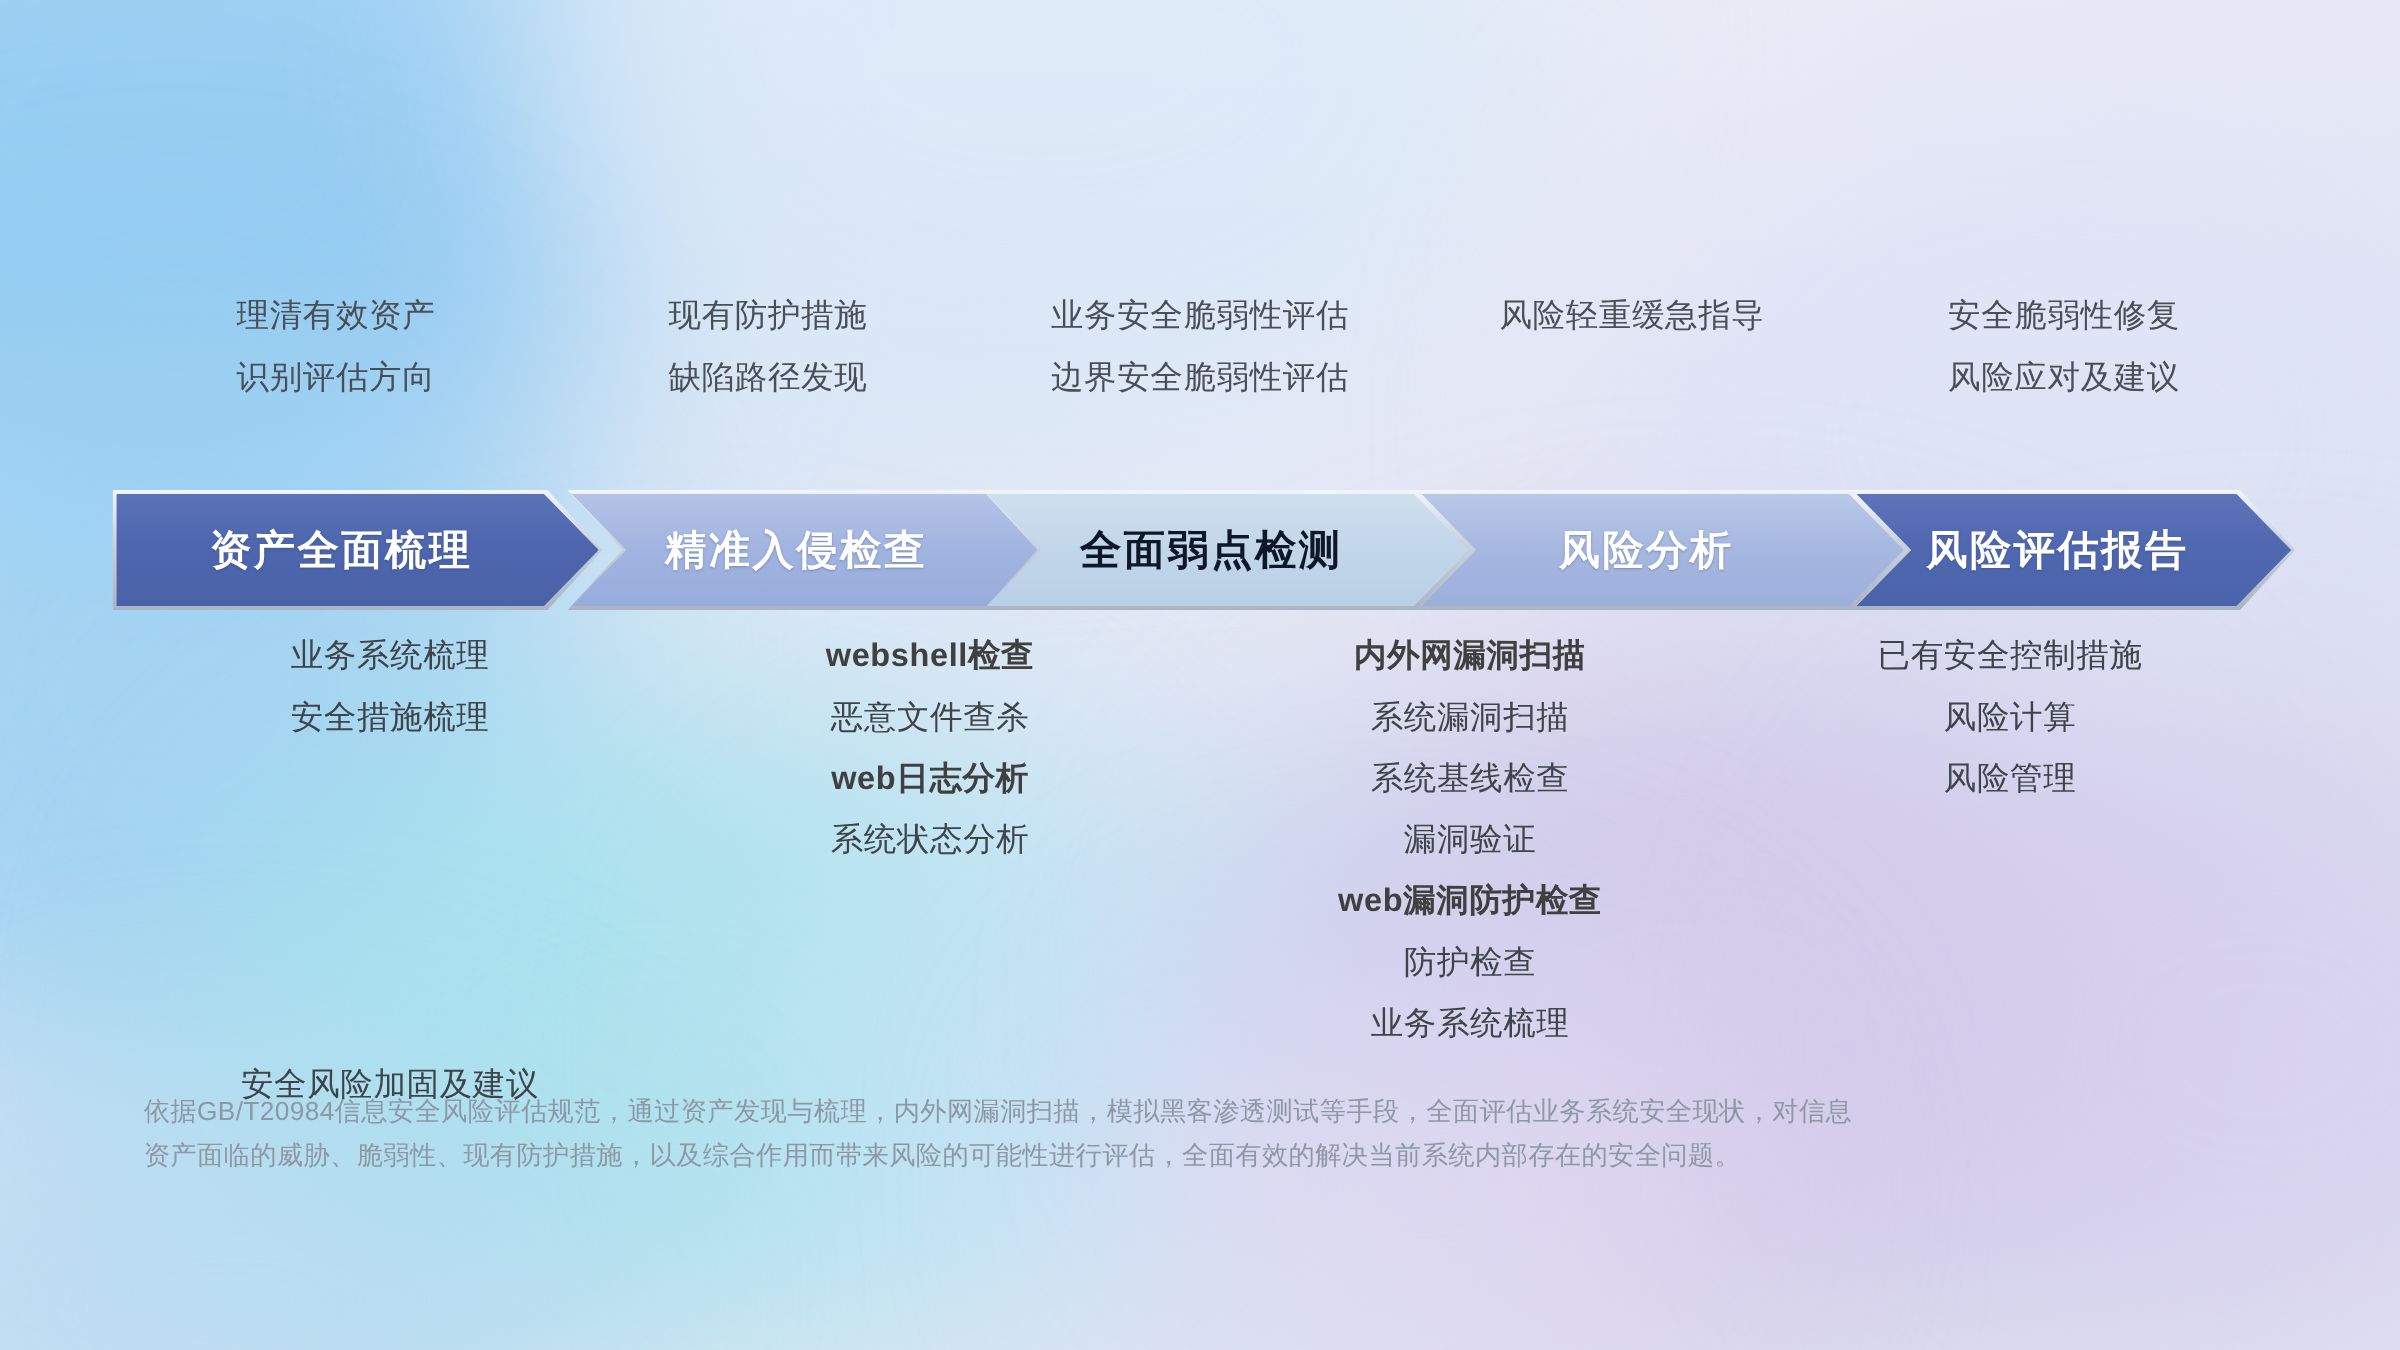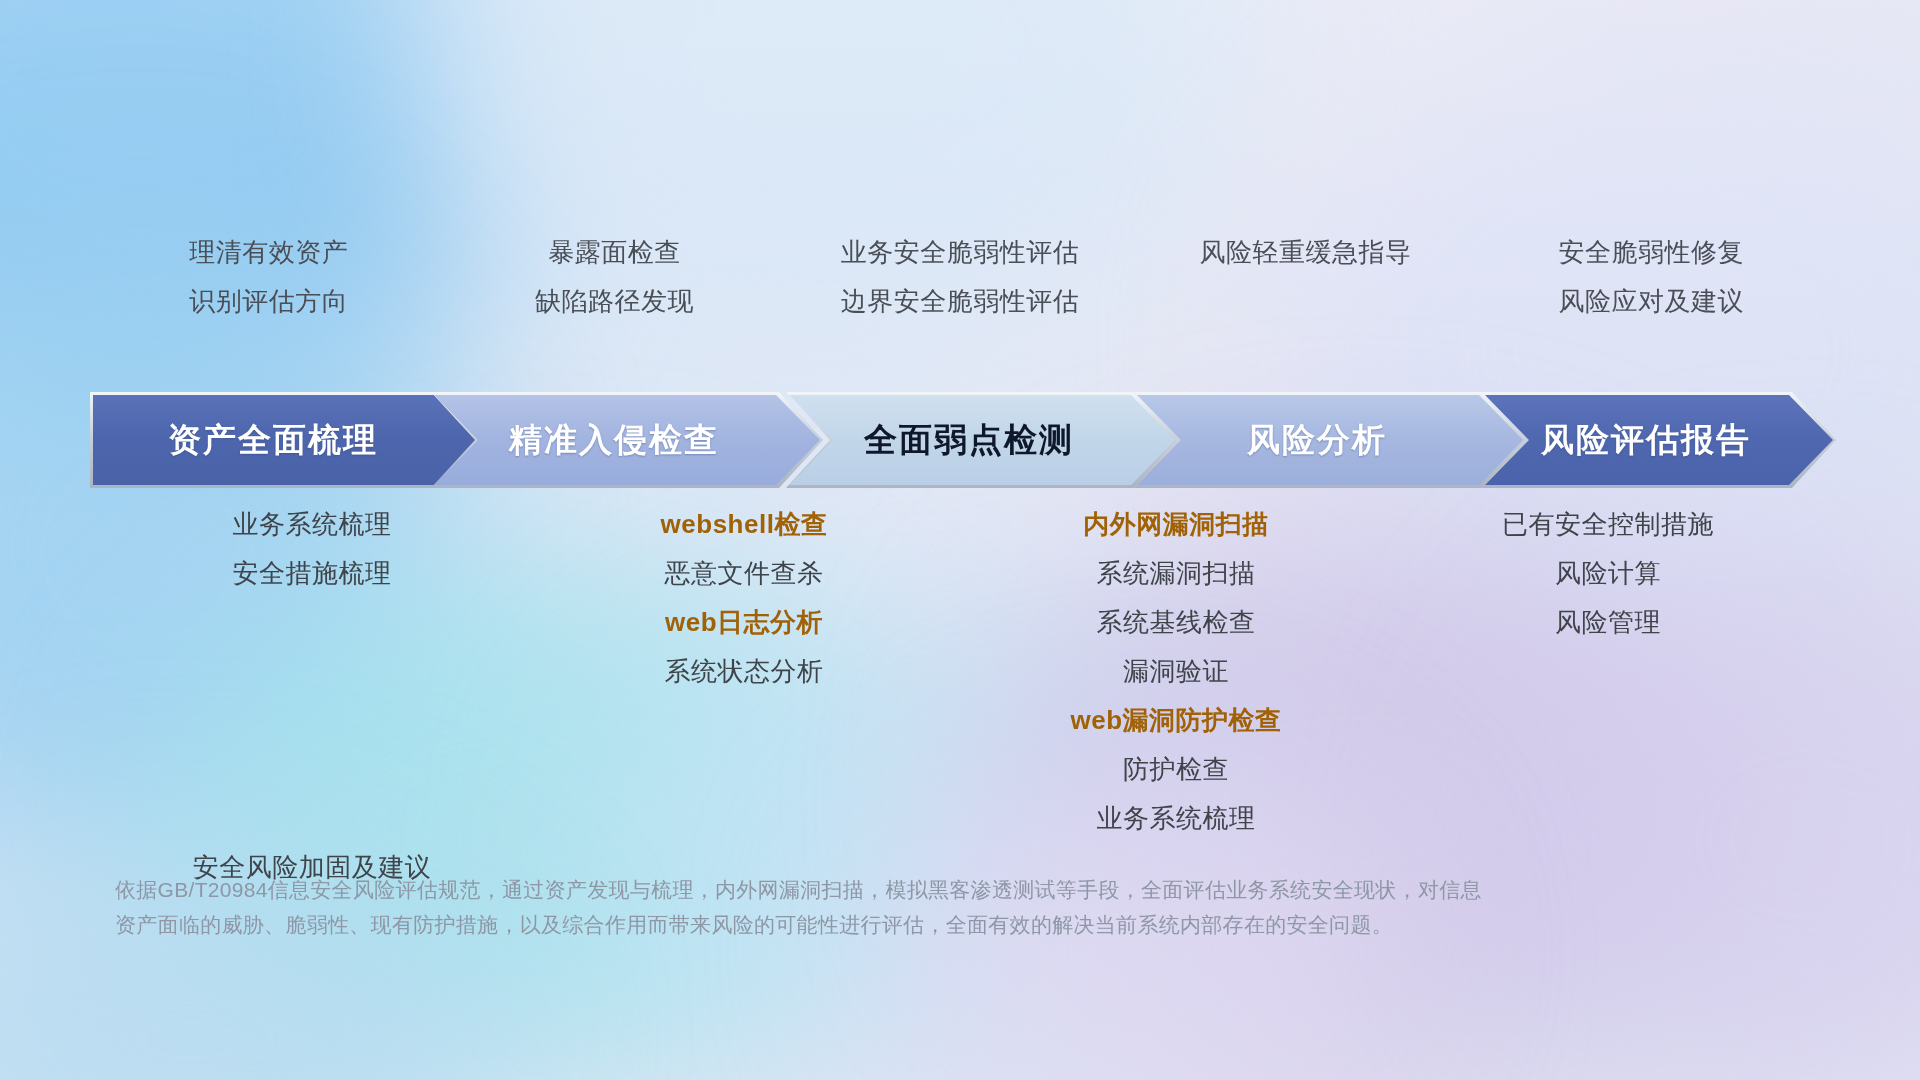--- a/index.html
+++ b/index.html
@@ -141,21 +141,21 @@
     align-items: start;
   }
   .item-col { text-align: center; }
   .item-line {
     font-size: 26px;
     color: #3f444b;
     line-height: 49px;
     white-space: nowrap;
     letter-spacing: 0.5px;
   }
-  .item-line.bold { font-weight: bold; color: #a16207; }
+  .item-line.bold { font-weight: bold; color: #404040; }
 
   
   .footer {
     position: absolute;
     left: 98px;
     top: 872px;
     width: 1520px;
     margin-left: 17px;
   }
   .footer-line {
@@ -187,21 +187,21 @@
   <div class="bg-layer bg-sheen"></div>
 
   <div class="top-notes">
 
     <div class="note-col">
       <div class="note-line">理清有效资产</div>
       <div class="note-line">识别评估方向</div>
     </div>
 
     <div class="note-col">
-      <div class="note-line">暴露面检查</div>
+      <div class="note-line">现有防护措施</div>
       <div class="note-line">缺陷路径发现</div>
     </div>
 
     <div class="note-col">
       <div class="note-line">业务安全脆弱性评估</div>
       <div class="note-line">边界安全脆弱性评估</div>
     </div>
 
     <div class="note-col">
       <div class="note-line">风险轻重缓急指导</div>
@@ -218,21 +218,21 @@
     <div class="band-row">
 
       <div class="chev chev-white" style="left:0px; width:392px;">
         <div class="shape clip-arrow-first">
           <div class="edge"></div>
           <div class="face f1 clip-arrow-first"></div>
         </div>
         <div class="label">资产全面梳理</div>
       </div>
 
-      <div class="chev chev-white" style="left:341px; width:392px;justify-content:flex-end;">
+      <div class="chev chev-white" style="left:364px; width:392px;justify-content:flex-end;">
         <div class="shape clip-arrow">
           <div class="edge"></div>
           <div class="face f2 clip-arrow"></div>
         </div>
         <div class="label">精准入侵检查</div>
       </div>
 
       <div class="chev chev-blue" style="left:696px; width:392px;">
         <div class="shape clip-arrow">
           <div class="edge"></div>

